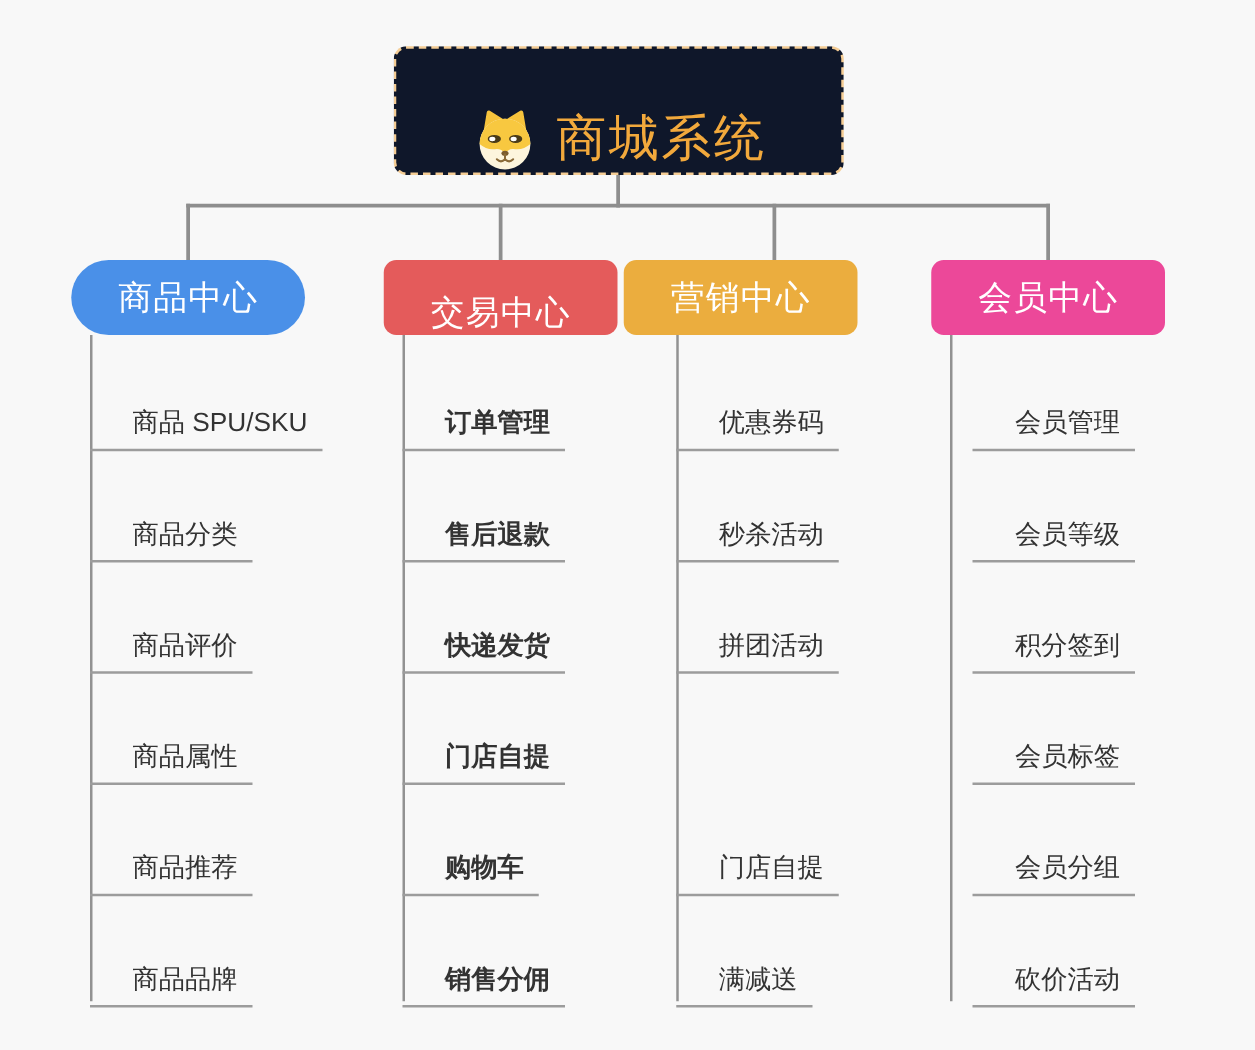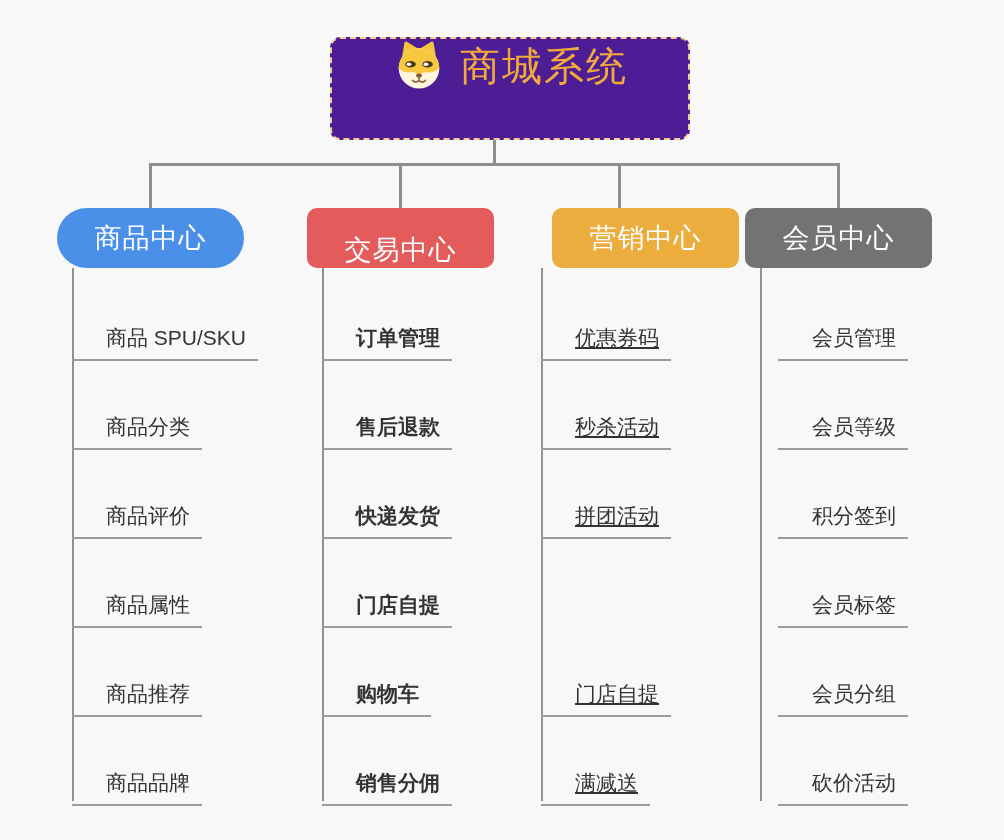--- a/index.html
+++ b/index.html
@@ -9,27 +9,27 @@
   }
   .canvas {
     position:relative;
     width:1004px; height:840px;
     background:#f8f8f8;
     overflow:hidden;
   }
 
   
   .root-node {
-    position:absolute; left:330px; top:37px;
+    position:absolute; left:315px; top:37px;
     width:360px; height:103px;
-    background:#4c1d95;
+    background:#0f172a;
     border:2px dashed #f5cd95;
     border-radius:10px;
     box-sizing:border-box;
-    display:flex; align-items:flex-start; justify-content:center;
+    display:flex; align-items:flex-end; justify-content:center;
     gap:14px;
     cursor:pointer;
   }
   .root-title {
     font-size:40px;
     letter-spacing:2px;
     color:#f2a93c;
     font-weight:500;
     white-space:nowrap;
   }
@@ -48,40 +48,40 @@
     position:absolute; top:208px;
     width:187px; height:60px;
     border-radius:10px;
     color:#ffffff;
     font-size:27px;
     letter-spacing:1px;
     display:flex; align-items:center; justify-content:center;
     cursor:pointer;
     white-space:nowrap;
   }
-  .hc1 { left:57px;border-radius:30px; } .hc2 { left:307px; } .hc3 { left:552px; } .hc4 { left:745px; }
+  .hc1 { left:57px;border-radius:30px; } .hc2 { left:307px; } .hc3 { left:499px; } .hc4 { left:745px; }
 
   
   .trunk { position:absolute; top:268px; height:533px; width:2px; background:#929292; }
   .tc1 { left:72px; } .tc2 { left:322px; } .tc3 { left:541px; } .tc4 { left:760px; }
 
   
   .leaf {
     position:absolute;
     height:40px;
     box-sizing:content-box;
     display:flex; align-items:flex-end;
     border-bottom:2px solid #9c9c9c;
     padding:0 12px 7px 34px;
     font-size:21px;
     color:#333333;
     white-space:nowrap;
     cursor:pointer;
   }
-  .lc1 { left:72px; } .lc2 { left:322px;font-weight:bold; } .lc3 { left:541px;text-decoration:underline; } .lc4 { left:760px;margin-left:18px; }
+  .lc1 { left:72px; } .lc2 { left:322px;font-weight:bold; } .lc3 { left:541px; } .lc4 { left:760px;margin-left:18px; }
   .r1 { top:312px; } .r2 { top:401px; } .r3 { top:490px; }
   .r4 { top:579px; } .r5 { top:668px; } .r6 { top:757px; }
 </style>
 </head>
 <body>
 
 <div class="canvas">
 
   <div class="line root-drop"></div>
   <div class="line h-line"></div>
@@ -108,21 +108,21 @@
 
   <div class="branch-header hc1" style="background: rgb(74, 144, 232);">
     <span>商品中心</span>
   </div>
   <div class="branch-header hc2" style="background: rgb(228, 91, 91); align-items: flex-end;">
     <span>交易中心</span>
   </div>
   <div class="branch-header hc3" style="background: rgb(235, 173, 62);">
     <span>营销中心</span>
   </div>
-  <div class="branch-header hc4" style="background: #737373;">
+  <div class="branch-header hc4" style="background: #ec4899;">
     <span>会员中心</span>
   </div>
 
   <div class="trunk tc1"></div>
   <div class="trunk tc2"></div>
   <div class="trunk tc3"></div>
   <div class="trunk tc4"></div>
 
   <div class="leaf lc1 r1">商品 SPU/SKU</div>
   <div class="leaf lc1 r2">商品分类</div>

